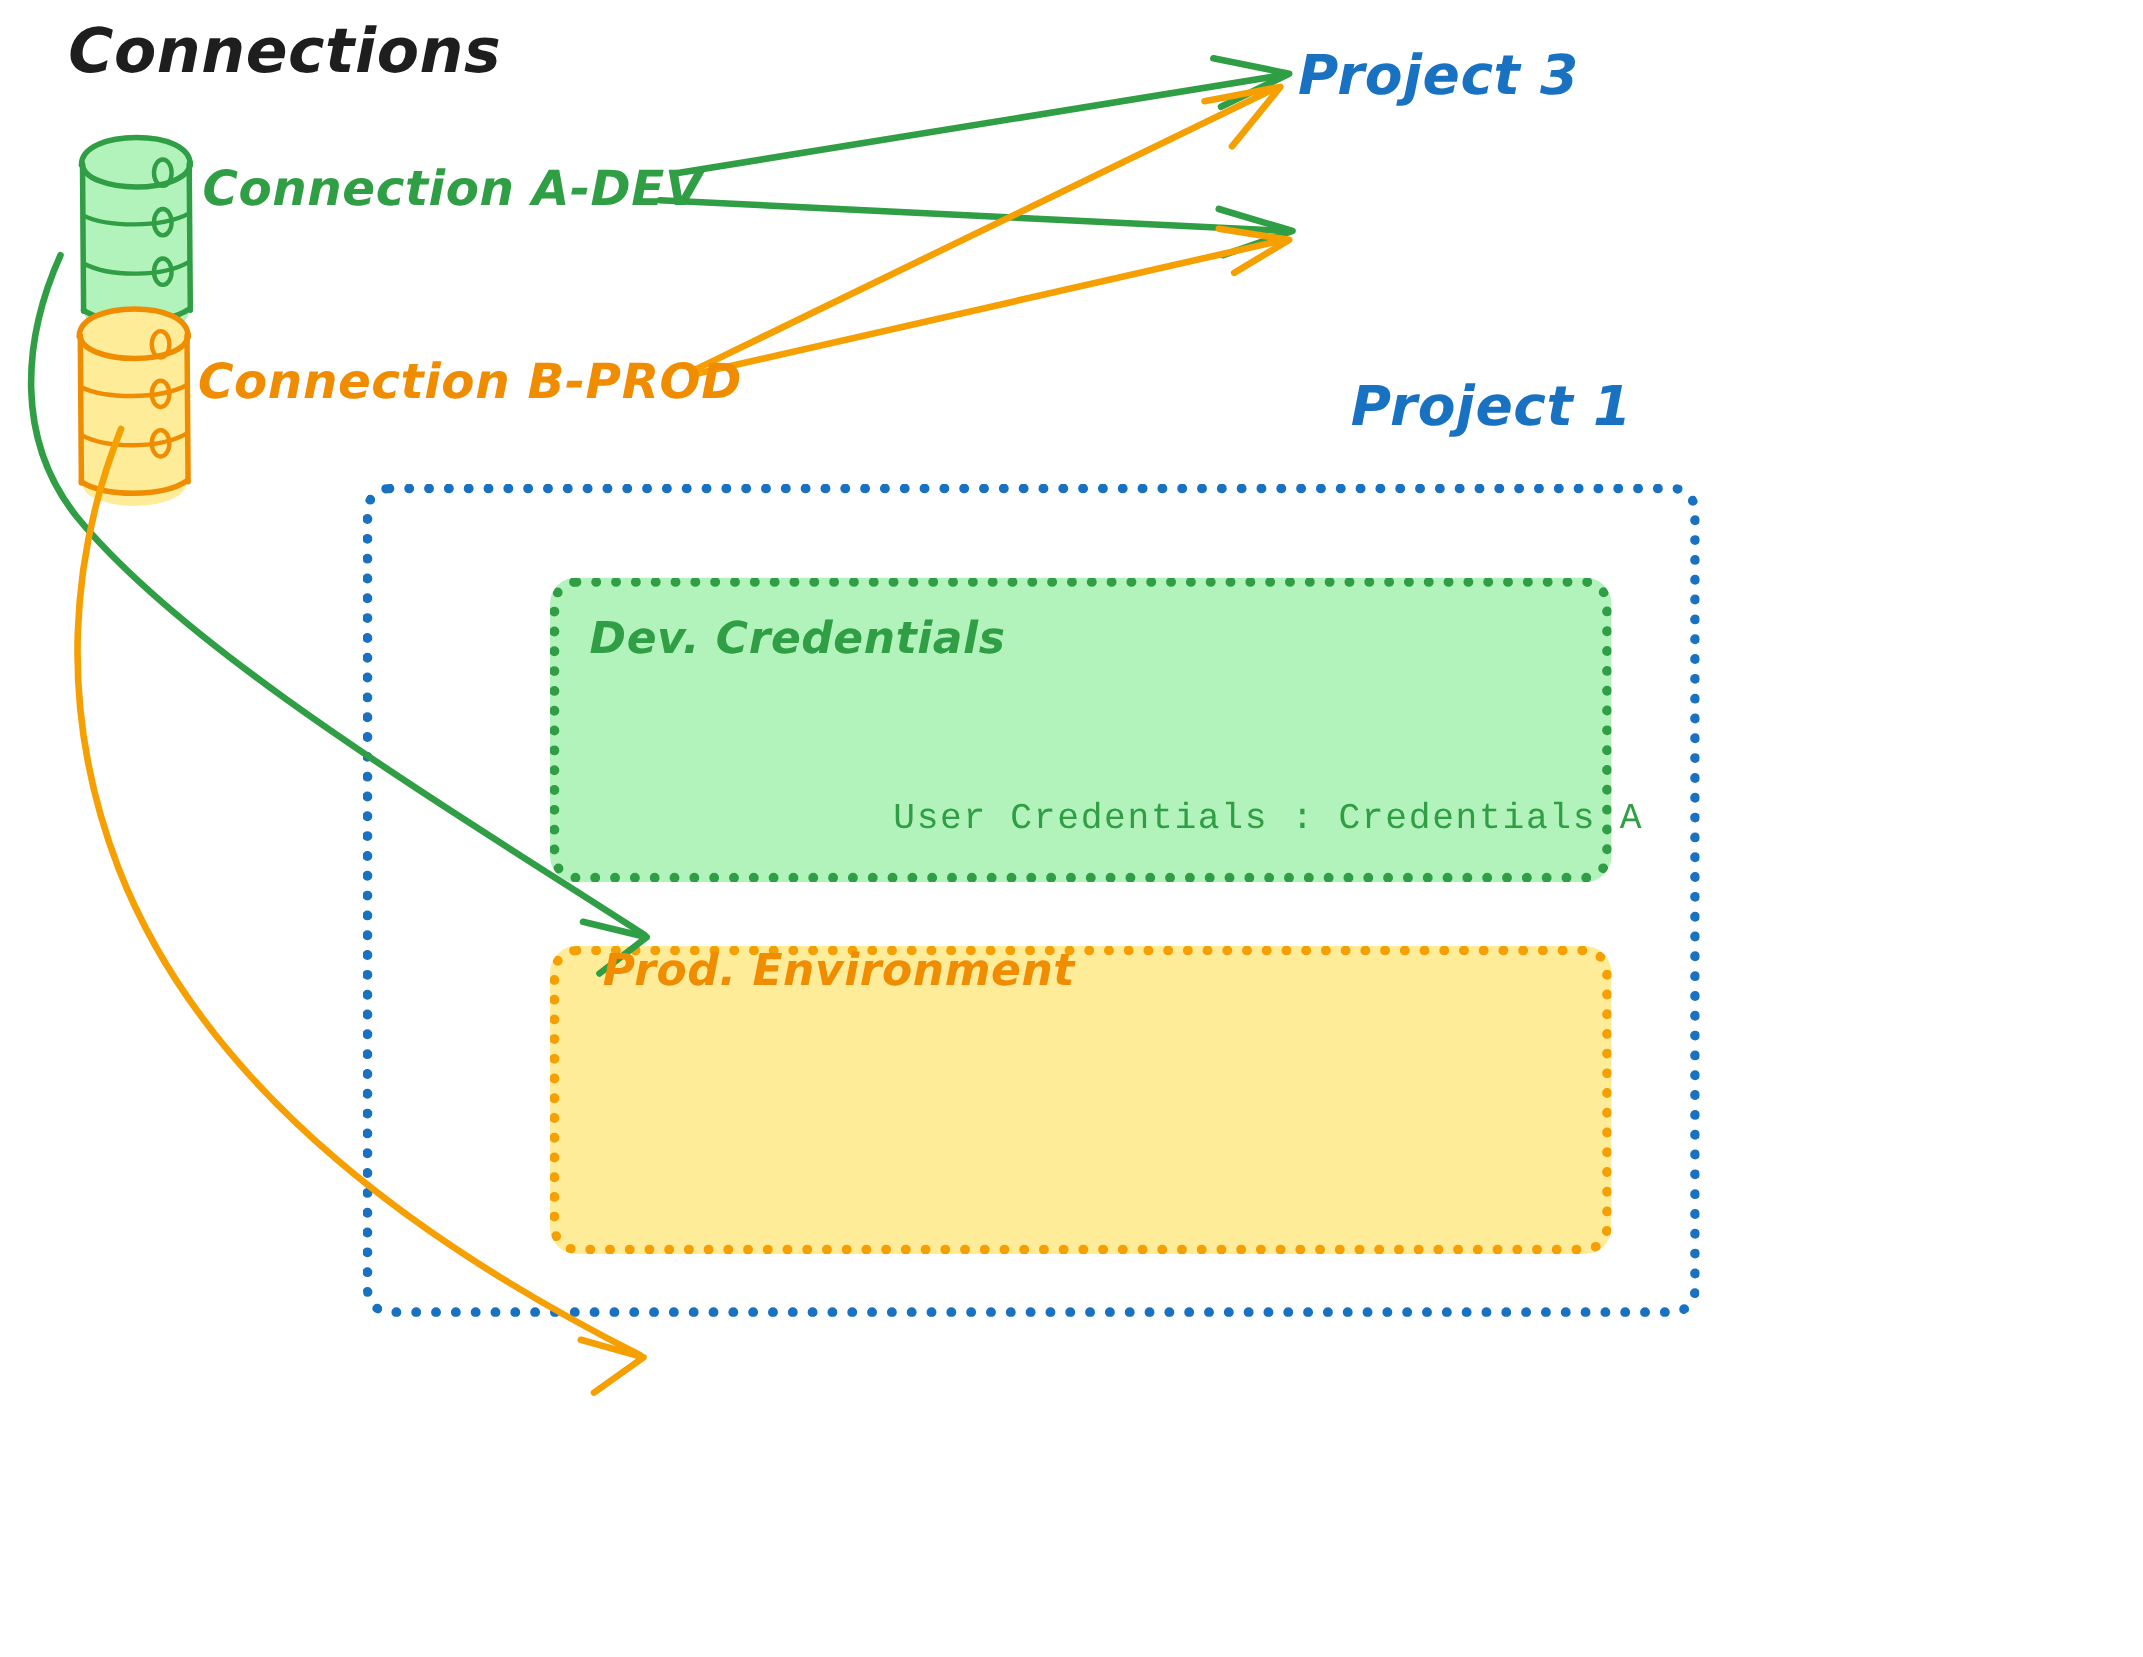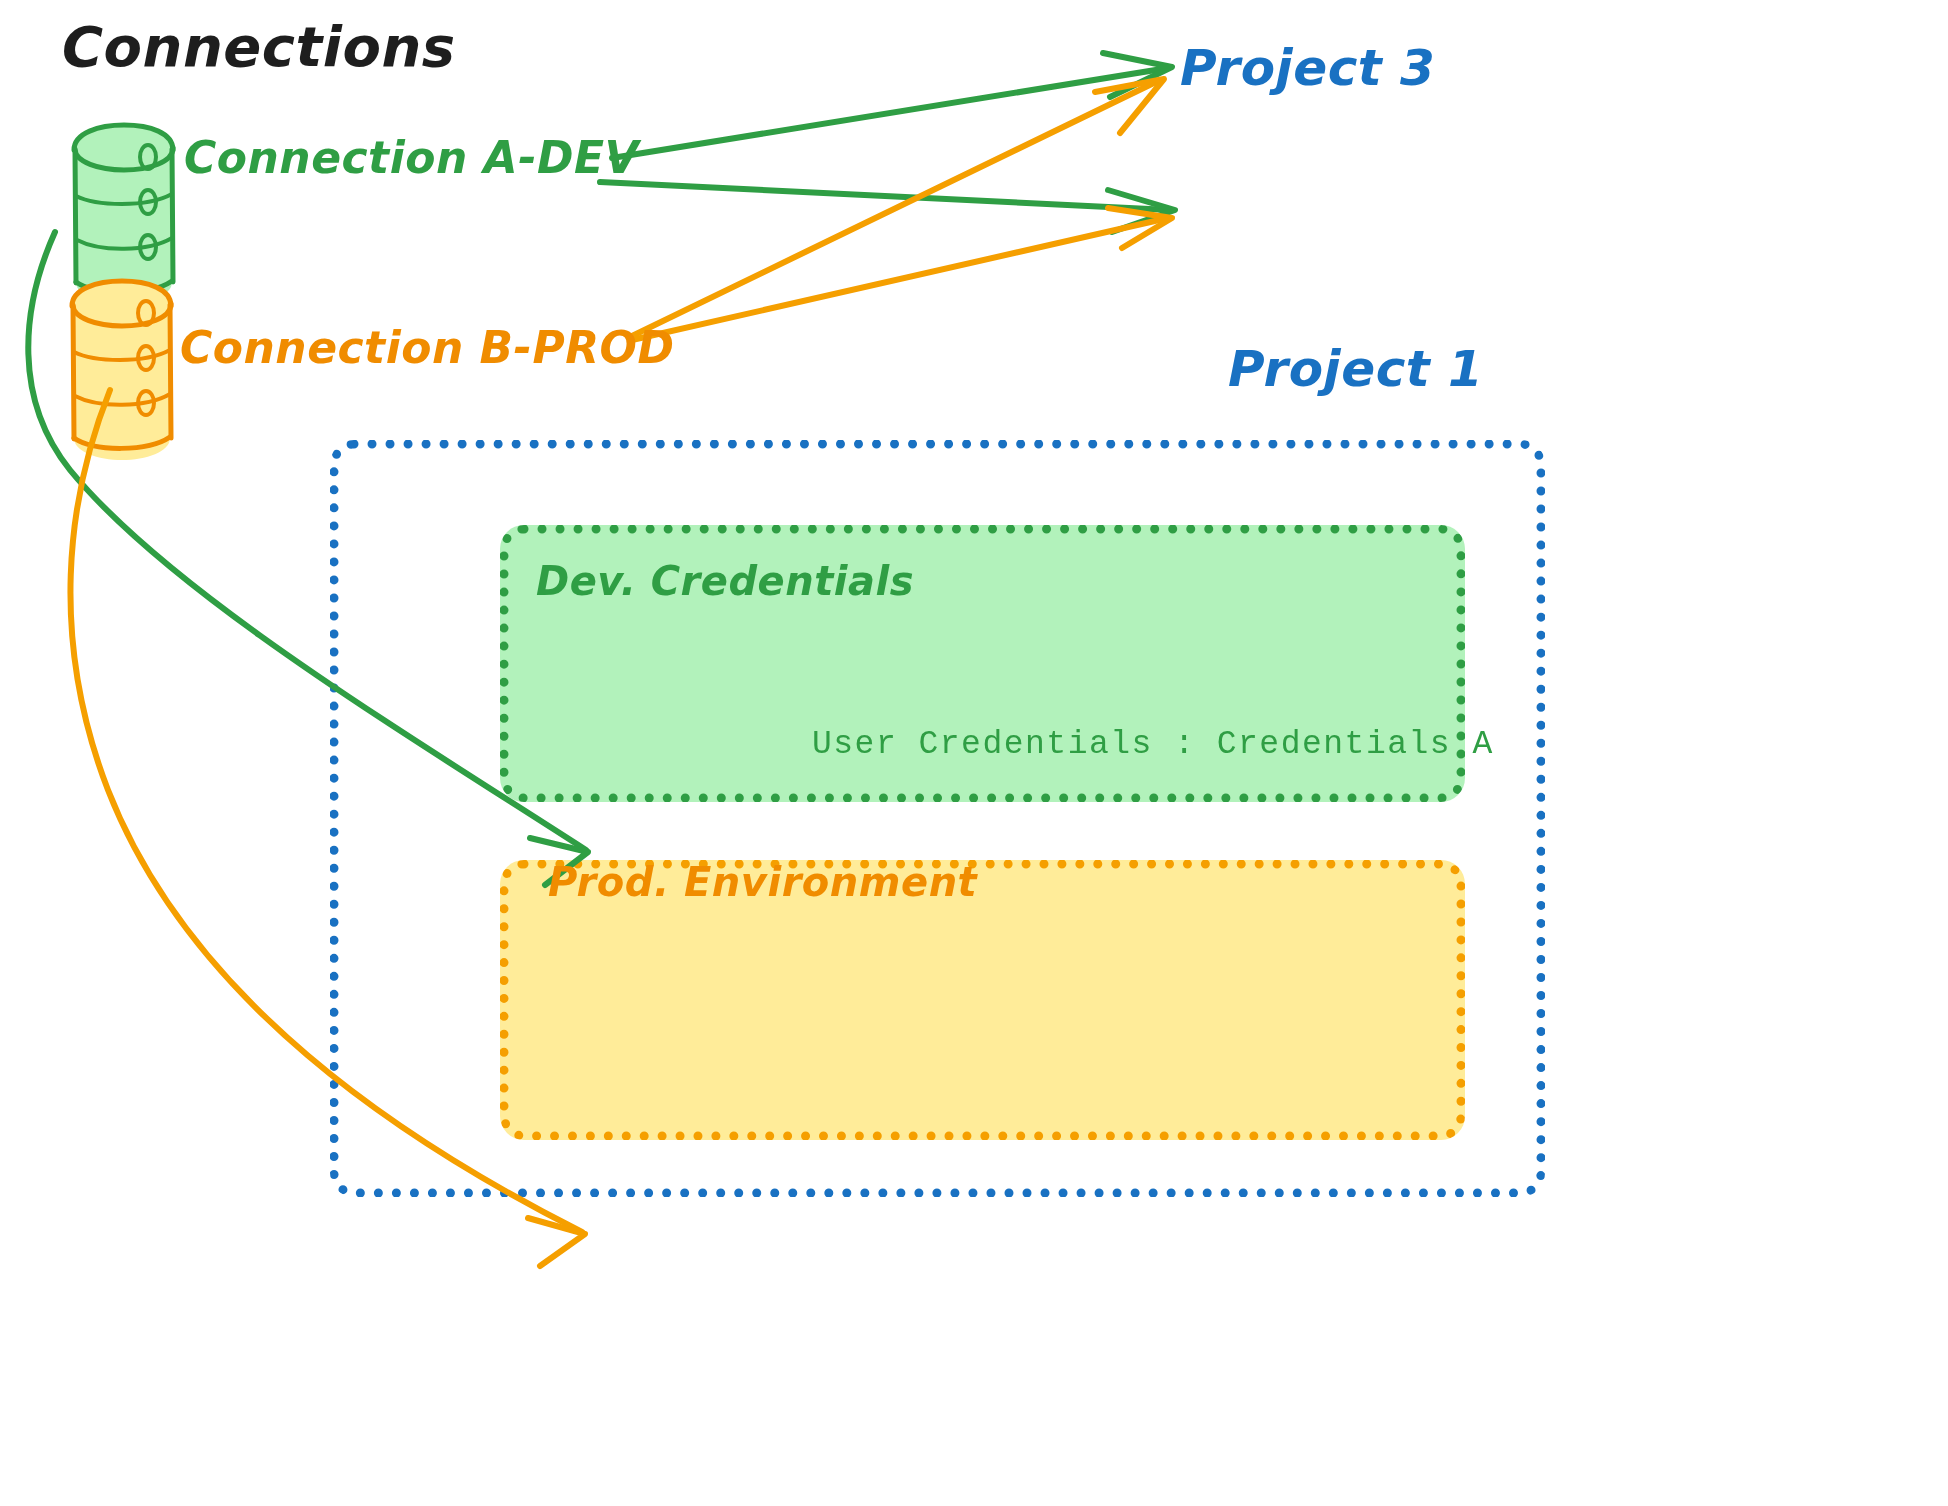--- a/index.html
+++ b/index.html
@@ -40,21 +40,21 @@
     left: 62px;
     top: 14px;
     font-size: 56px;
     color: #1e1e1e;
     font-style: italic;
   }
   .conn-label {
     font-size: 44px;
     font-style: italic;
   }
-  #conn-a-label { left: 184px; top: 132px; color: #2f9e44; }
+  #conn-a-label { left: 184px; top: 146px; color: #2f9e44; }
   #conn-b-label { left: 180px; top: 322px; color: #f08c00; }
   .project-label {
     font-size: 50px;
     color: #1971c2;
     font-style: italic;
   }
   #project3-label { left: 1180px; top: 26px; margin-top: 13px; }
   #project2-label { left: 1208px; top: 168px; }
   #project1-label { left: 1228px; top: 340px; }
   .env-title {

